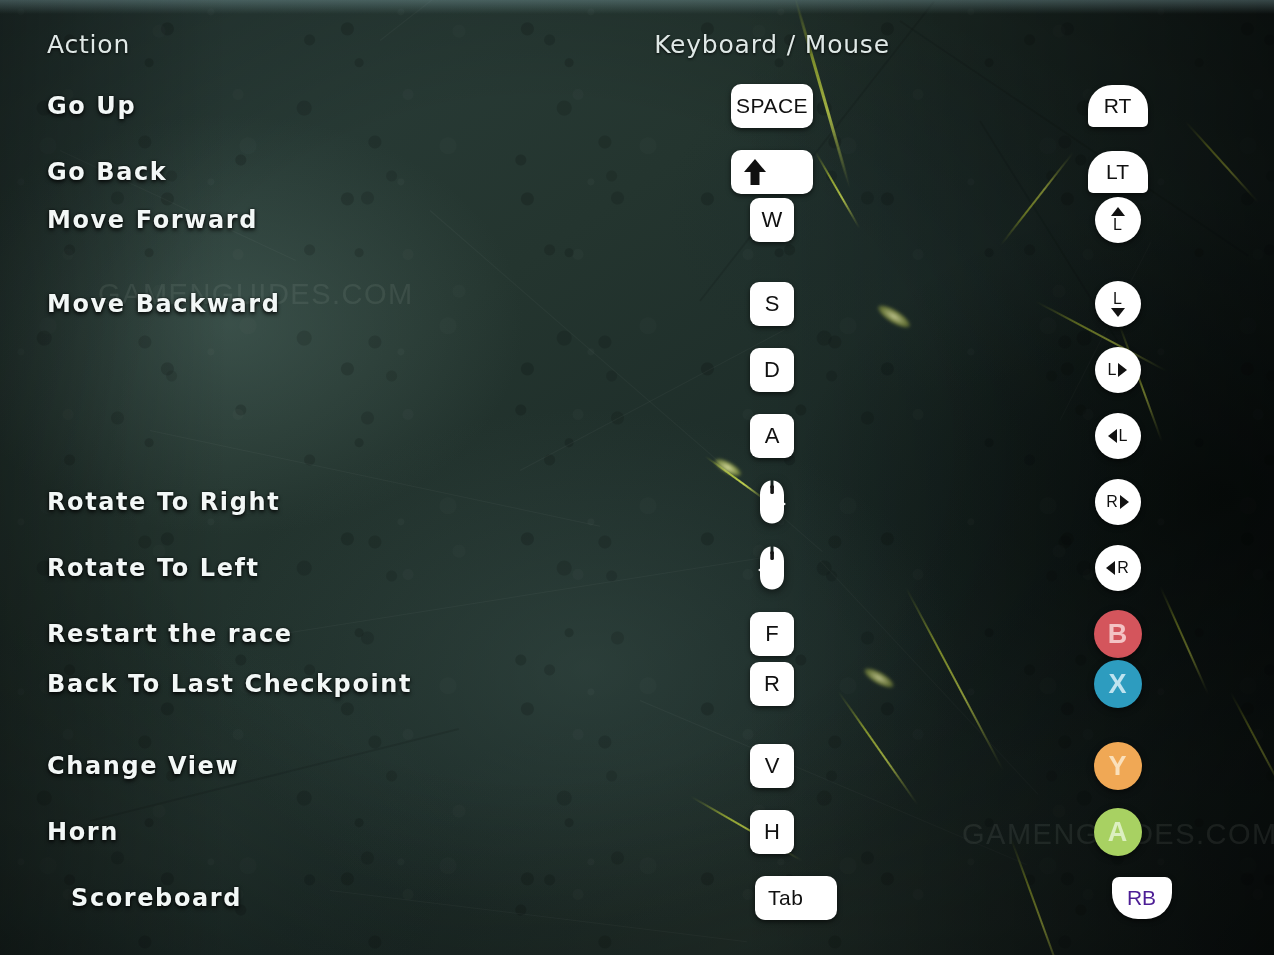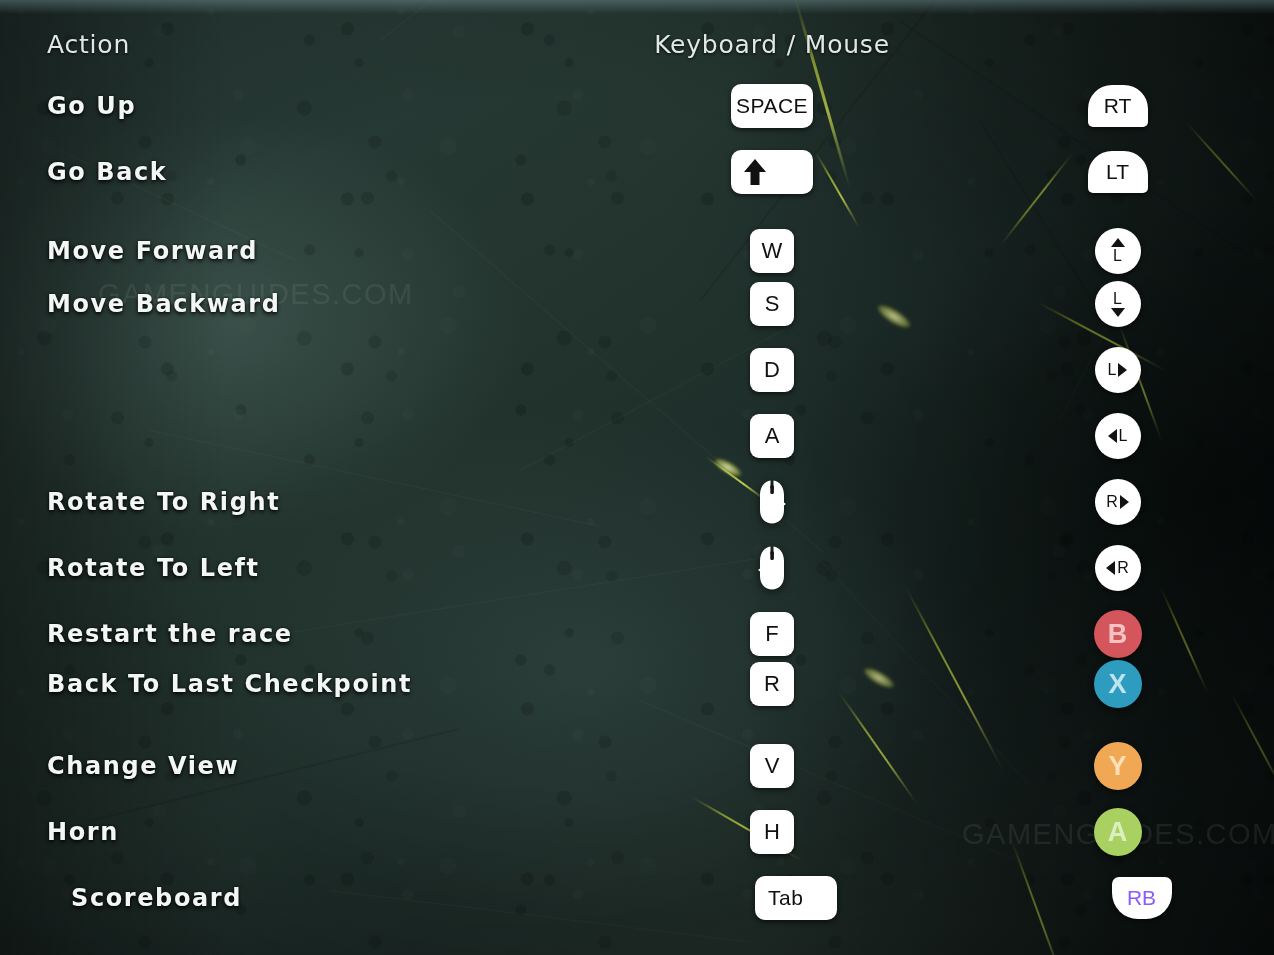--- a/index.html
+++ b/index.html
@@ -254,21 +254,21 @@
   }
   .pad-bumper {
     width: 60px; height: 42px;
     background: #ffffff;
     border-radius: 7px 7px 26px 26px;
     display: flex;
     align-items: center;
     justify-content: center;
     font-family: "Liberation Sans", sans-serif;
     font-size: 21px;
-    color: #8b5cf6;
+    color: #4c1d95;
     box-shadow: 0 2px 5px rgba(0,0,0,0.6);
   }
   .pad-stick {
     width: 46px; height: 46px;
     border-radius: 50%;
     background: #ffffff;
     display: flex;
     align-items: center;
     justify-content: center;
     box-shadow: 0 2px 5px rgba(0,0,0,0.6);
@@ -394,21 +394,21 @@
           <div class="key wide left">
             <span class="arrow-up-glyph"></span>
           </div>
         </div>
         <div class="col-pad">
           <div class="pad-trigger">
             <span>LT</span>
           </div>
         </div>
       </div>
-      <div class="row" style="top: 218px;">
+      <div class="row" style="top: 187px;">
         <div class="col-action">
           <span class="action-label">Move Forward</span>
         </div>
         <div class="col-key">
           <div class="key sq">
             <span>W</span>
           </div>
         </div>
         <div class="col-pad">
           <div class="pad-stick">

